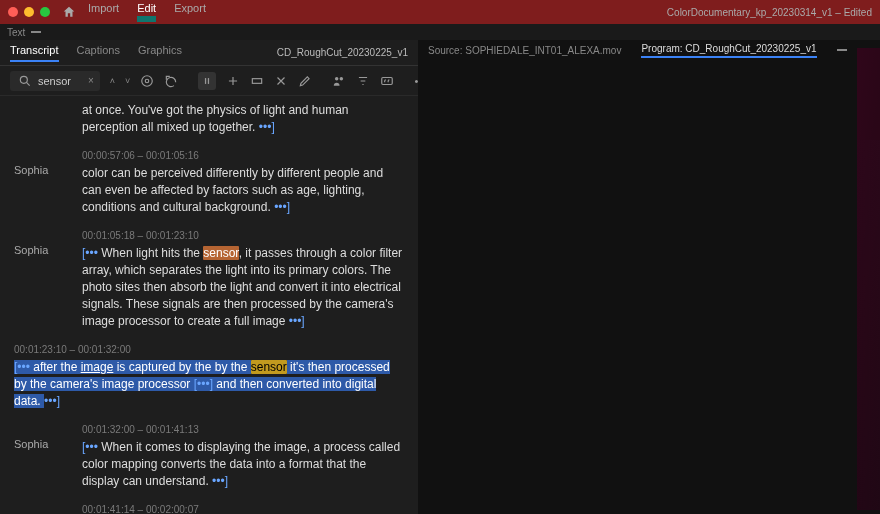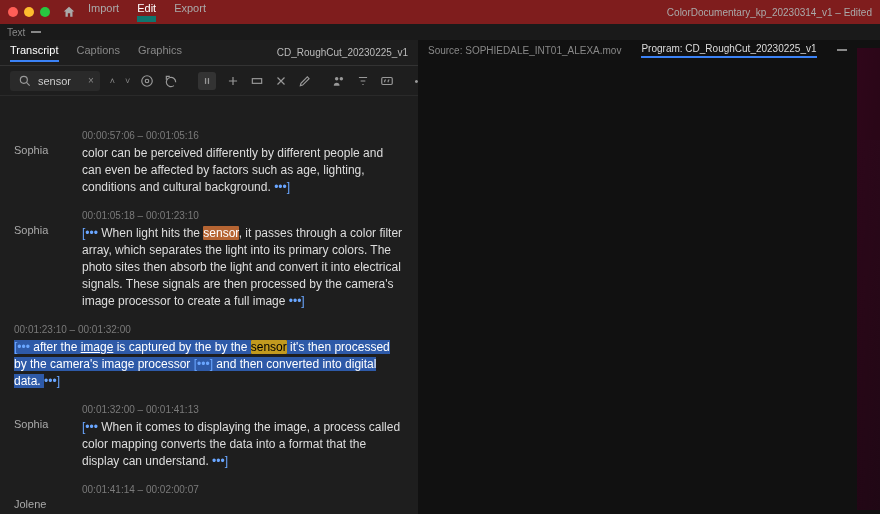--- a/index.html
+++ b/index.html
@@ -218,20 +218,23 @@
           </svg>
         </span>
       <span class="spacer"></span>
       <span class="iconbtn">•••</span>
     </div>
 
     <div class="tscroll">
 
       <div class="entry">
         <div class="speaker"></div>
+        <div class="body">
+          <div class="words"><span>at once. You've got the physics of light and human perception all mixed up together. </span><span class="dots">•••]</span></div>
+        </div>
       </div>
 
       <div class="entry">
         <div class="speaker">Sophia</div>
         <div class="body">
           <div class="tc">00:00:57:06 – 00:01:05:16</div>
           <div class="words"><span>color can be perceived differently by different people and can even be affected by factors such as age, lighting, conditions and cultural background. </span><span class="dots">•••]</span></div>
         </div>
       </div>
 

